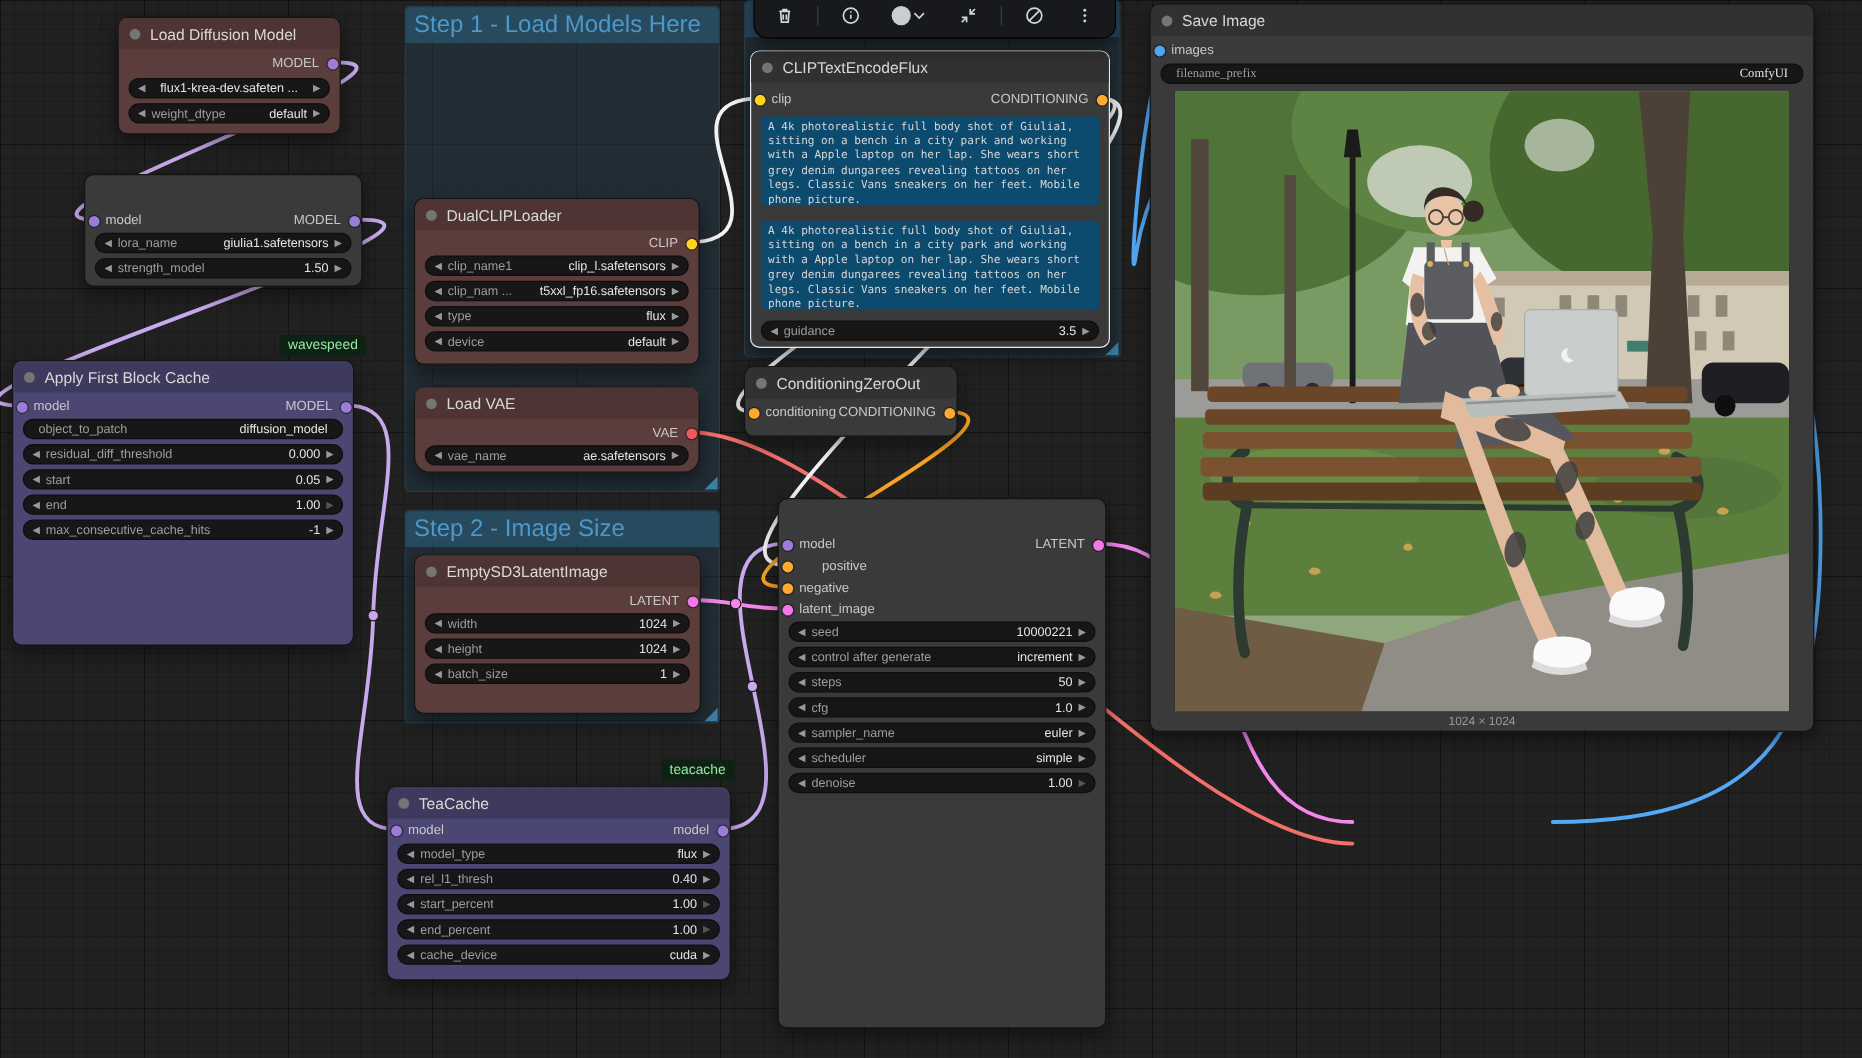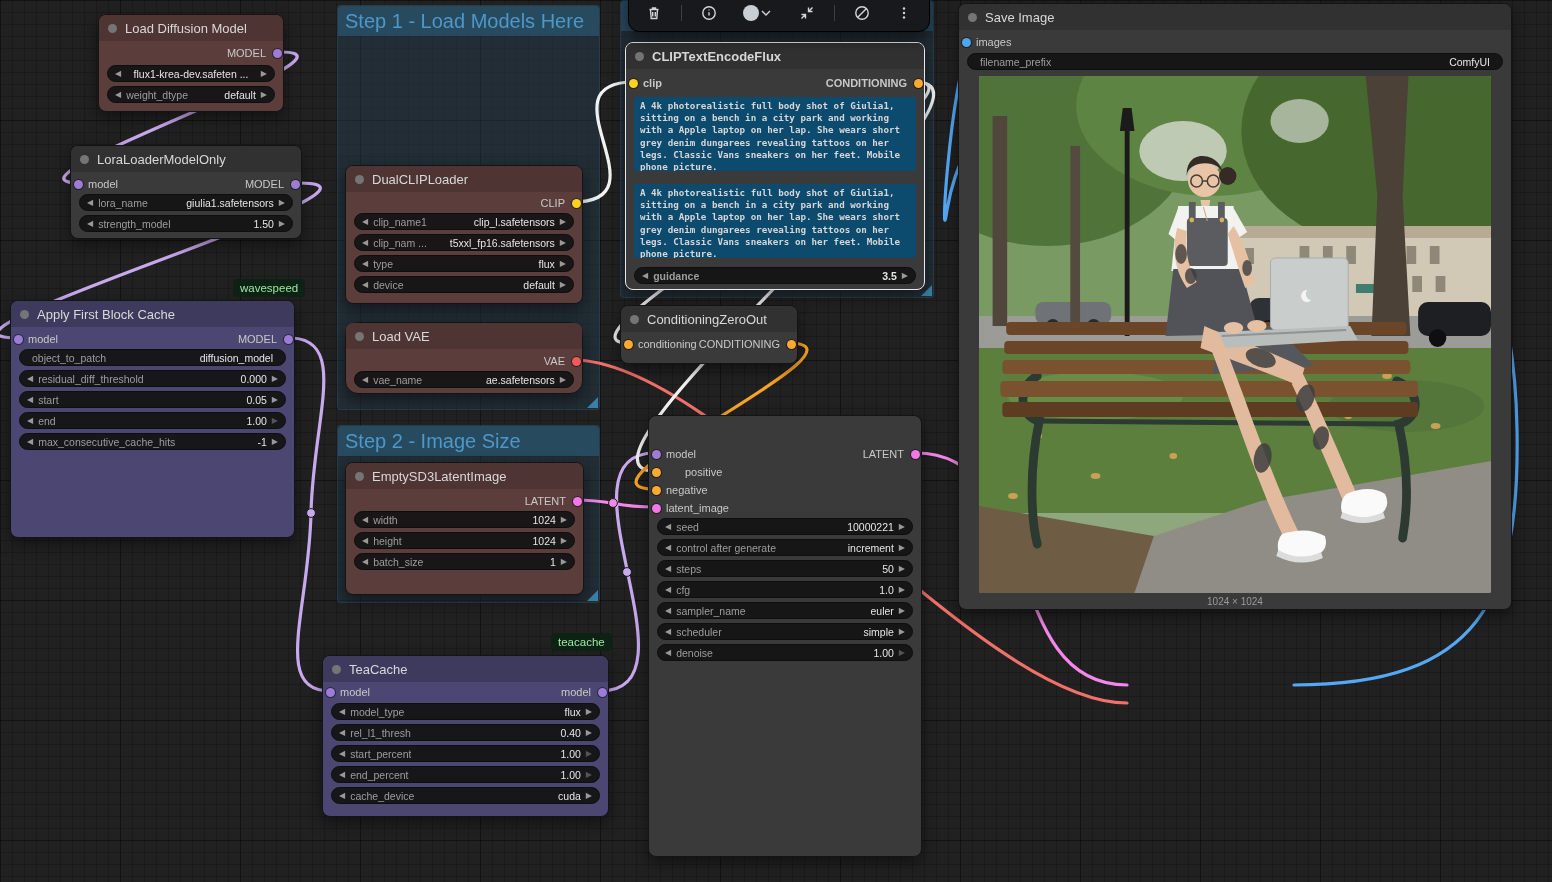--- a/index.html
+++ b/index.html
@@ -109,24 +109,20 @@
           <span class="warr">▶</span>
         </div>
         <div class="widget" style="top: 71px;">
           <span class="warr">◀</span>
           <span class="wlabel">weight_dtype</span>
           <span class="wvalue">default</span>
           <span class="warr">▶</span>
         </div>
       </div>
       <div class="node dark" style="left: 70px; top: 145px; width: 230px; height: 92px;">
-        <div class="nheader">
-          <span class="hdot"></span>
-          <span class="ntitle">LoraLoaderModelOnly</span>
-        </div>
         <div class="port in" style="top: 30px;">
           <span class="pdot" style="background: rgb(157, 124, 216);"></span>
           <span>model</span>
         </div>
         <div class="port out" style="top: 30px;">
           <span class="pdot" style="background: rgb(157, 124, 216);"></span>
           <span>MODEL</span>
         </div>
         <div class="widget" style="top: 48px;">
           <span class="warr">◀</span>
@@ -298,21 +294,21 @@
           <span class="wvalue">1.00</span>
           <span class="warr dim">▶</span>
         </div>
         <div class="widget" style="top: 131px;">
           <span class="warr">◀</span>
           <span class="wlabel">cache_device</span>
           <span class="wvalue">cuda</span>
           <span class="warr">▶</span>
         </div>
       </div>
-      <div class="node dark selected" style="left: 625px; top: 42px; width: 298px; height: 246px; font-weight: bold;">
+      <div class="node dark selected" style="left: 625px; top: 42px; width: 298px; height: 246px;">
         <div class="nheader">
           <span class="hdot"></span>
           <span class="ntitle">CLIPTextEncodeFlux</span>
         </div>
         <div class="port in" style="top: 32px;">
           <span class="pdot" style="background: rgb(255, 210, 30);"></span>
           <span>clip</span>
         </div>
         <div class="port out" style="top: 32px;">
           <span class="pdot" style="background: rgb(255, 169, 49);"></span>
@@ -407,21 +403,21 @@
       </div>
       <div class="node dark" style="left: 958px; top: 3px; width: 552px; height: 605px;">
         <div class="nheader">
           <span class="hdot"></span>
           <span class="ntitle">Save Image</span>
         </div>
         <div class="port in" style="top: 30px;">
           <span class="pdot" style="background: rgb(77, 166, 240);"></span>
           <span>images</span>
         </div>
-        <div class="widget" style="top: 49px;">
+        <div class="widget" style="top: 49px; font-family: Liberation Serif, serif;">
           <span class="wlabel">filename_prefix</span>
           <span class="wvalue">ComfyUI</span>
         </div>
         <div class="nimg" title="Photorealistic shot of a tattooed woman with glasses and a hair bun, white t-shirt and grey denim dungarees, sitting cross-legged on a wooden park bench using a silver Apple laptop, white sneakers, green park with fallen leaves, street with cars and classic buildings behind" style="left: 20px; top: 72px; width: 512px; height: 517px;">
     <svg width="100%" height="100%" viewBox="0 0 527 517" preserveAspectRatio="none">
       <rect width="527" height="517" fill="#8fa77c"></rect>
       <rect y="0" width="527" height="290" fill="#7a9a64"></rect>
       <ellipse cx="70" cy="60" rx="150" ry="110" fill="#4f7338"></ellipse>
       <ellipse cx="240" cy="30" rx="140" ry="90" fill="#5d8443"></ellipse>
       <ellipse cx="430" cy="55" rx="160" ry="120" fill="#46682f"></ellipse>

